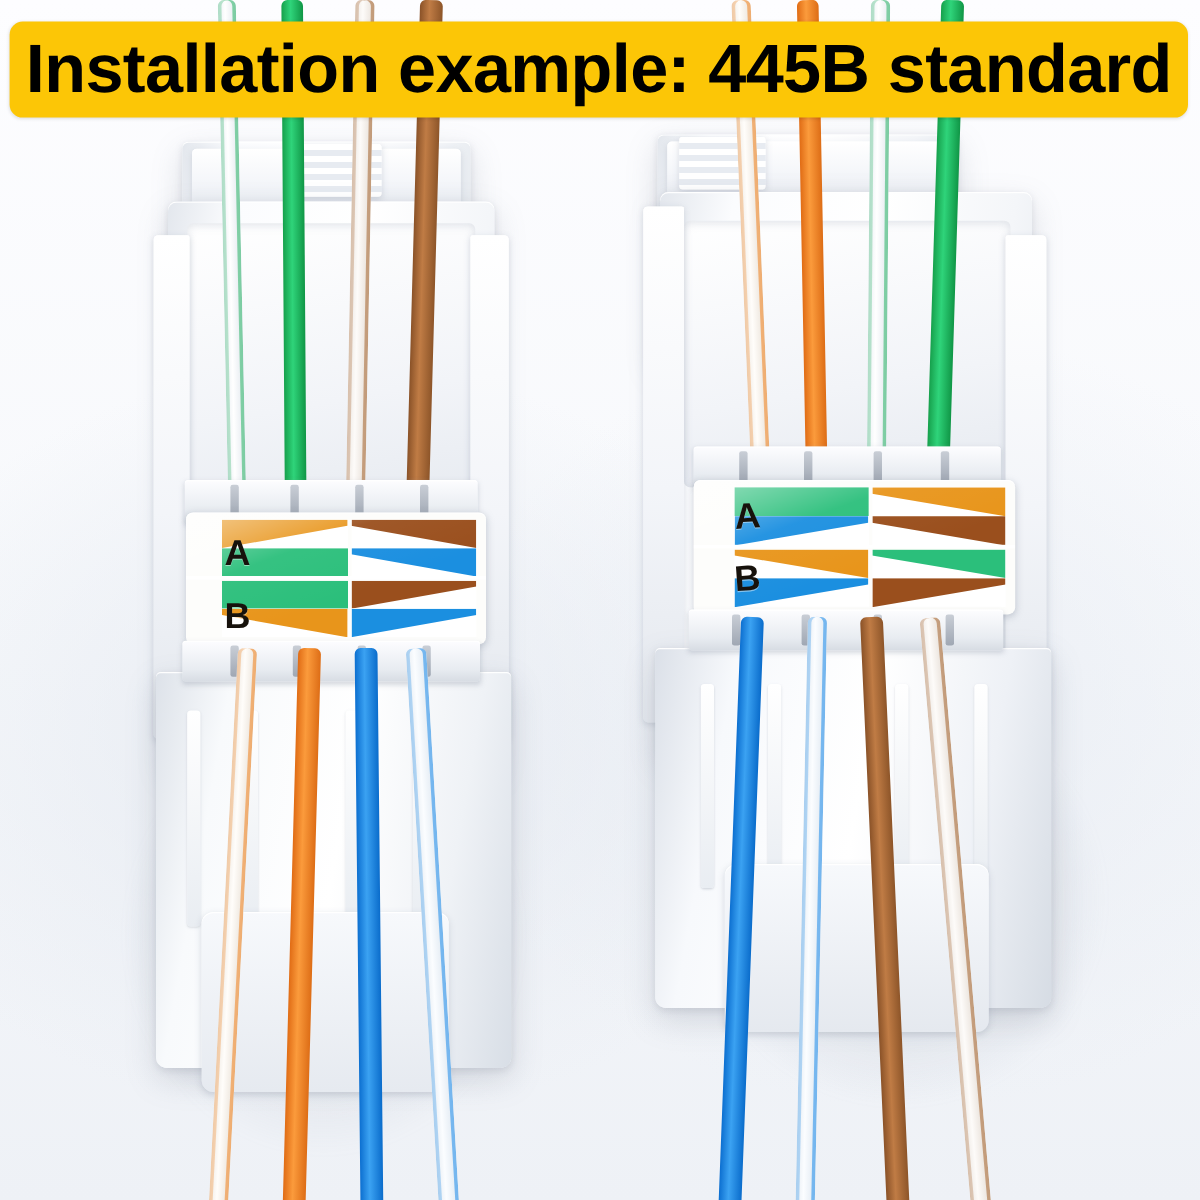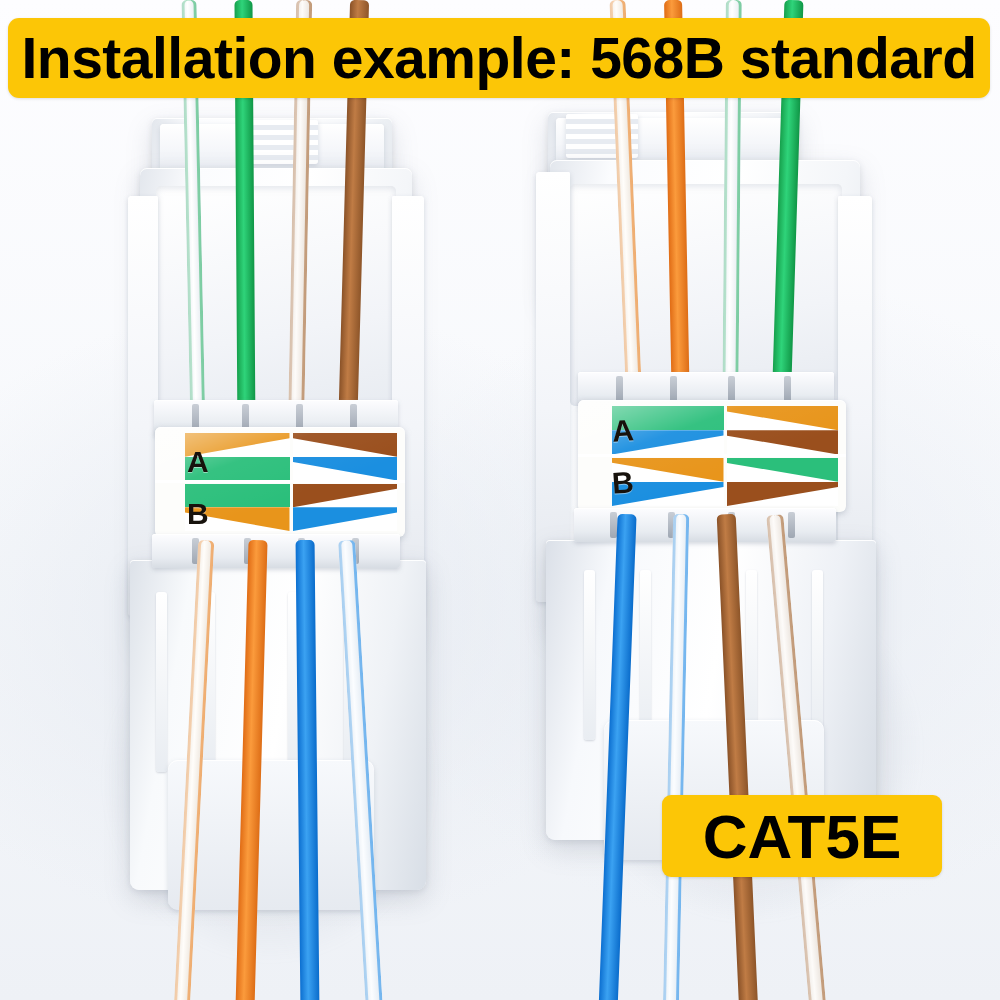--- a/index.html
+++ b/index.html
@@ -389,21 +389,18 @@
     <div class="slot" style="left:228px; top:512px; height:26px;"></div>
     <div class="slot" style="left:288px; top:512px; height:26px;"></div>
 
     <div class="wire solid-blue" style="left:108px; top:514px; width:19px; height:500px; transform:rotate(2.2deg);"></div>
     <div class="wire stripe-blue" style="left:168px; top:514px; width:16px; height:500px; transform:rotate(1.2deg);"></div>
     <div class="wire solid-brown" style="left:228px; top:514px; width:19px; height:500px; transform:rotate(-2.6deg);"></div>
     <div class="wire stripe-brown" style="left:288px; top:514px; width:17px; height:500px; transform:rotate(-5.0deg);"></div>
   </div>
 
   <div class="banner" id="banner-title">
-    <span>Installation example: 568B standard</span>
+    <span>Installation example: 445B standard</span>
   </div>
 
 
-  <div class="banner" id="banner-cat5e">
-    <span>CAT5E</span>
-  </div>
 
 </div>
 
 </body></html>

